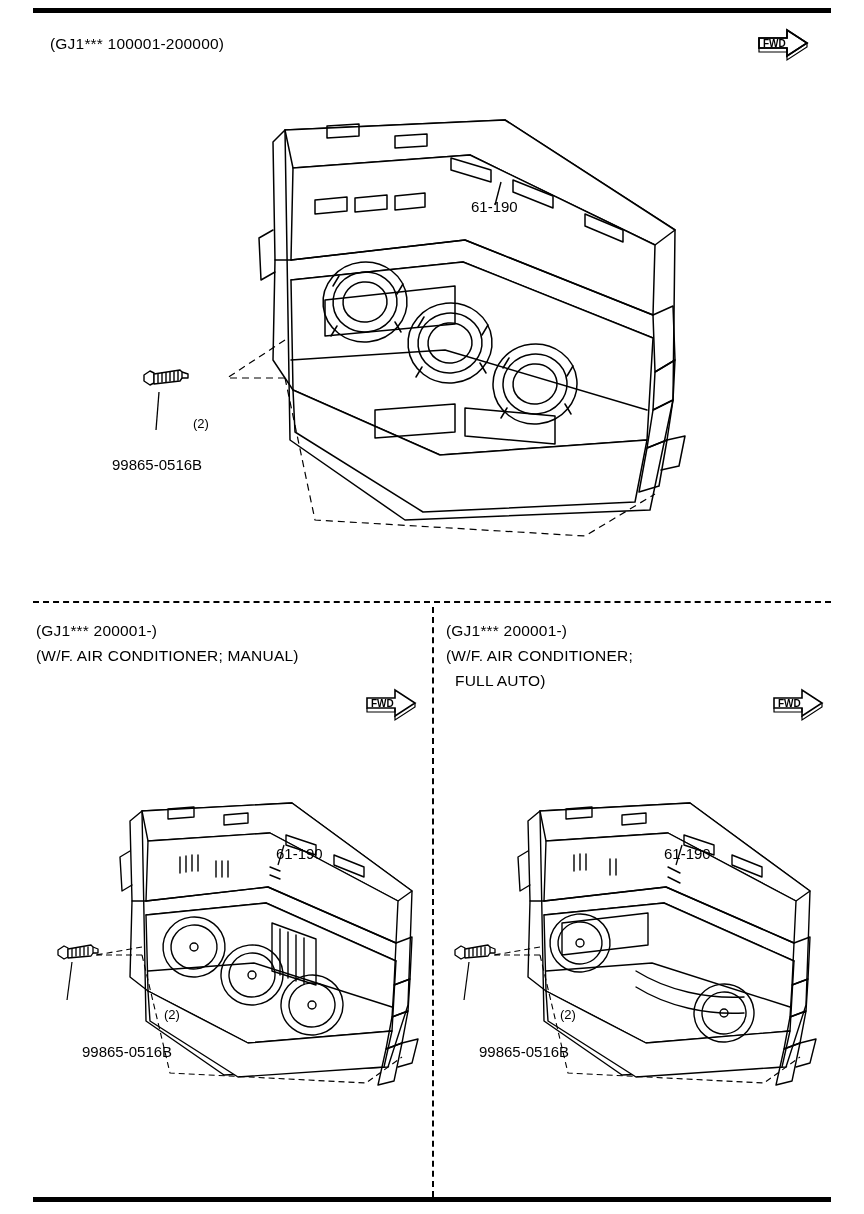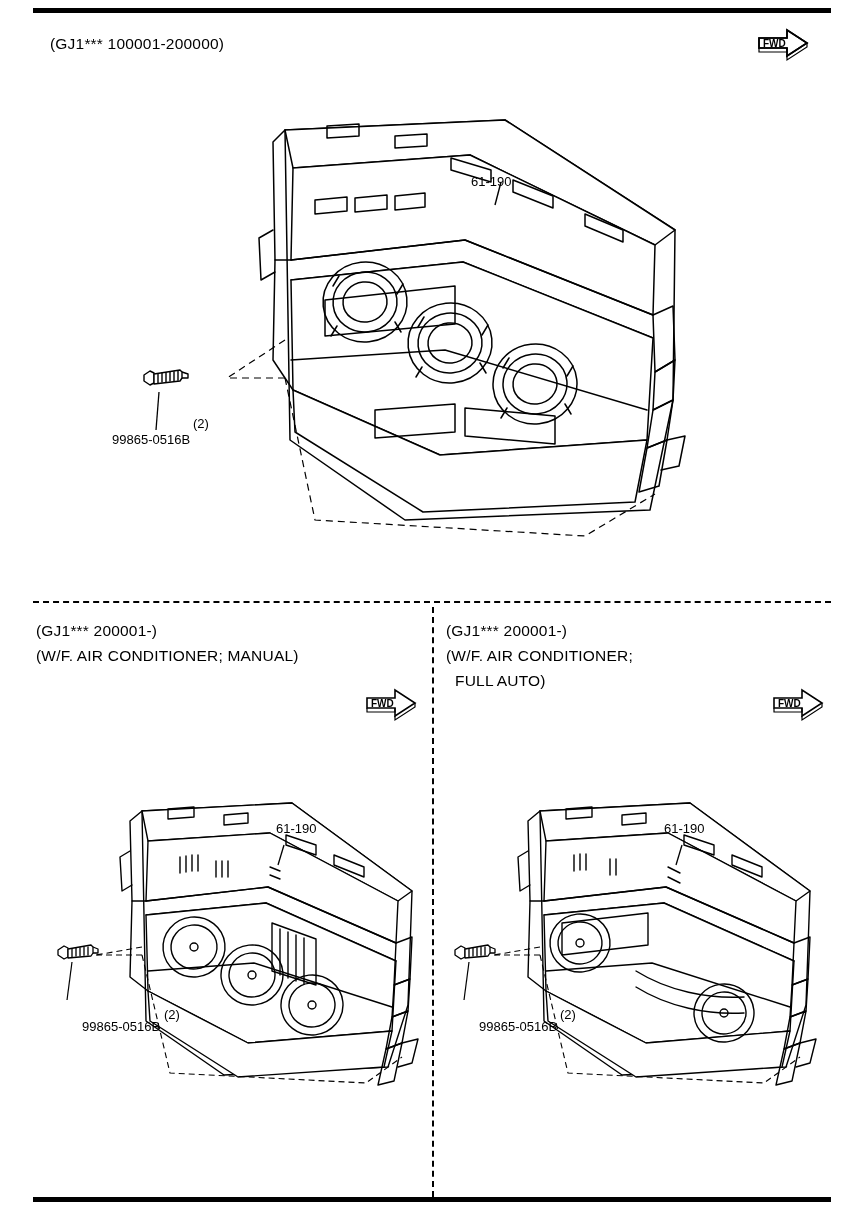--- a/index.html
+++ b/index.html
@@ -47,22 +47,23 @@
     line-height: 25px;
     white-space: pre;
     letter-spacing: 0.2px;
   }
   .cap-top { left: 50px; top: 31px; }
   .cap-bl  { left: 36px; top: 618px; }
   .cap-br  { left: 446px; top: 618px; }
 
   .partlabel {
     position: absolute;
-    font-size: 13px;
+    font-size: 15px;
     white-space: nowrap;
+    margin-top: 24px;
   }
   .qty {
     position: absolute;
     font-size: 13px;
     white-space: nowrap;
   }
 
   
   .fwd {
     position: absolute;

